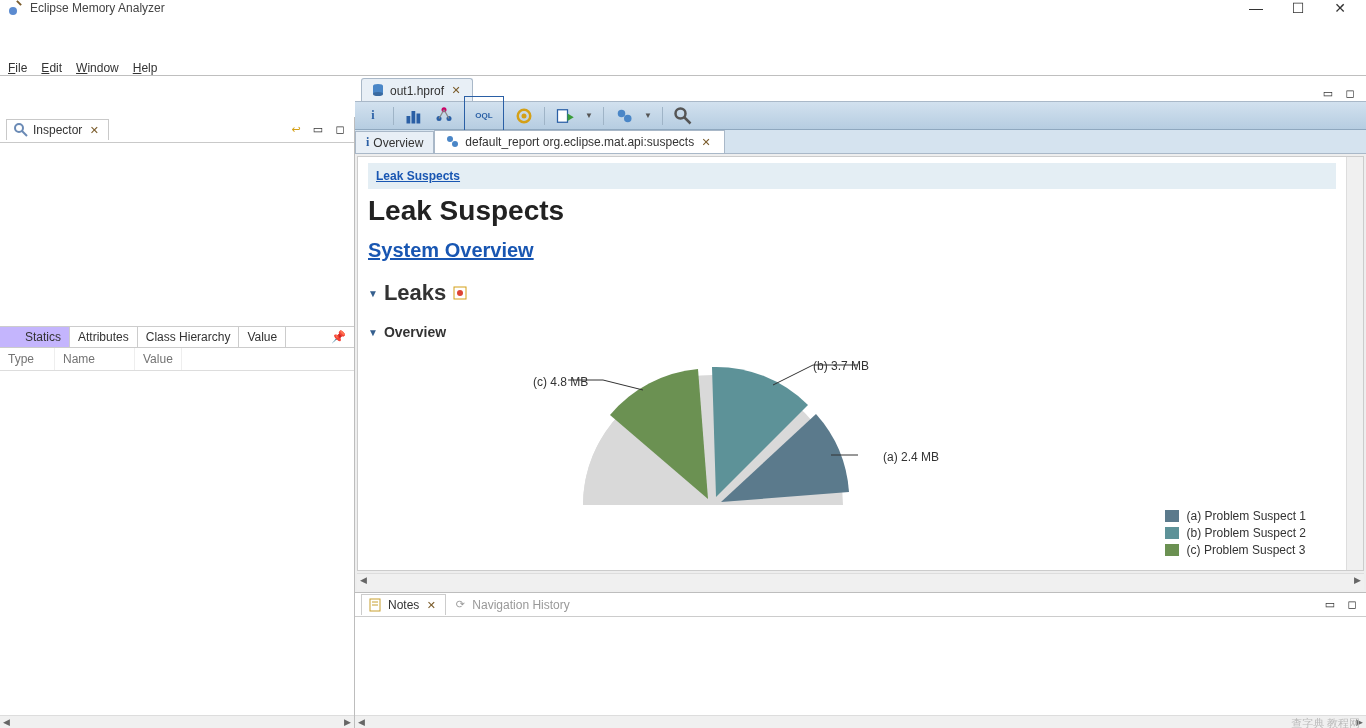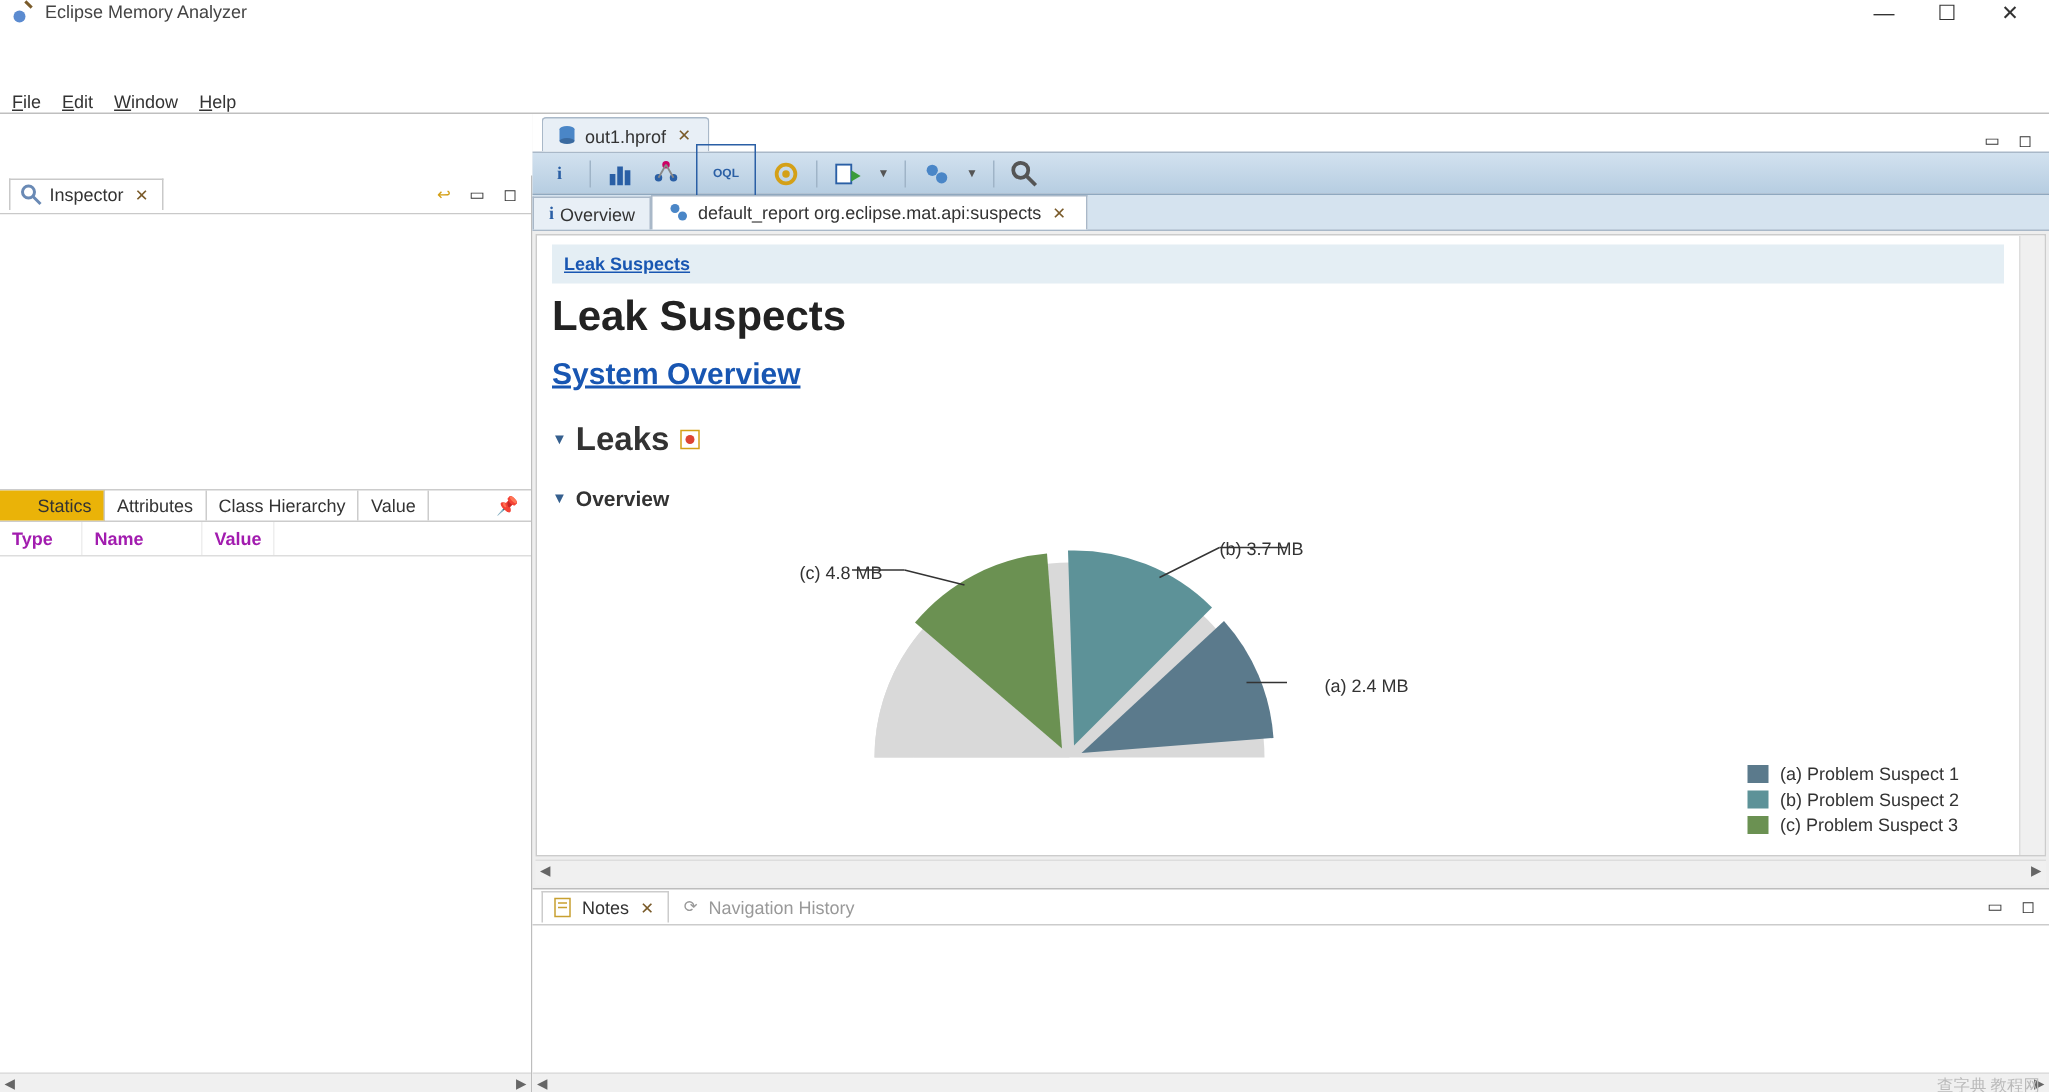--- a/index.html
+++ b/index.html
@@ -14,25 +14,25 @@
 .menu-bar .menu-item u { text-decoration: underline; }
 .workbench { flex: 1; display: flex; border-top: 1px solid #bfbfbf; }
 .left-col { width: 355px; display: flex; flex-direction: column; border-right: 1px solid #bdbdbd; margin-top: 41px; }
 .view-header { height: 26px; display: flex; align-items: center; padding: 0 6px; border-bottom: 1px solid #c9c9c9; background: #fff; }
 .view-header .view-title { display: flex; align-items: center; gap: 4px; padding: 2px 6px; border: 1px solid #c9c9c9; border-bottom: none; background: #fff; }
 .view-header .tail-icons { margin-left: auto; display: flex; gap: 6px; align-items: center; }
 .icon { width: 16px; height: 16px; display: inline-flex; align-items: center; justify-content: center; font-size: 11px; }
 .inspector-body { flex: 1; background: #fff; }
 .inspector-tabs { display: flex; border-top: 1px solid #ccc; border-bottom: 1px solid #ccc; }
 .inspector-tabs .tab { padding: 3px 8px; border-right: 1px solid #ccc; font-size: 12px; }
-.inspector-tabs .tab:first-child { background: #eab308; padding-left: 25px; }
+.inspector-tabs .tab:first-child { background: #c4b5fd; padding-left: 25px; }
 .inspector-tabs .tail { margin-left: auto; padding: 3px 8px; color: #5a8c3a; }
 .inspector-table { flex: 1; }
 .inspector-table .thead { display: flex; border-bottom: 1px solid #ddd; }
-.inspector-table .thead .th { padding: 4px 8px; color: #a21caf; border-right: 1px solid #eee; font-weight: bold; }
+.inspector-table .thead .th { padding: 4px 8px; color: #737373; border-right: 1px solid #eee; }
 .inspector-table .thead .th:nth-child(1) { width: 55px; }
 .inspector-table .thead .th:nth-child(2) { width: 80px; }
 .scroll-h { height: 17px; background: #f0f0f0; border-top: 1px solid #ddd; position: relative; }
 .scroll-h::before { content: "◀"; position: absolute; left: 3px; top: 1px; font-size: 9px; color: #666; }
 .scroll-h::after { content: "▶"; position: absolute; right: 3px; top: 1px; font-size: 9px; color: #666; }
 .right-col { flex: 1; display: flex; flex-direction: column; background: #eee; }
 .editor-tabs { height: 26px; display: flex; align-items: flex-end; background: #fff; border-bottom: 1px solid #a9b8c8; padding-left: 6px; }
 .editor-tabs .etab { display: flex; align-items: flex-end; gap: 4px; padding: 3px 8px; border: 1px solid #a9b8c8; border-bottom: none; background: #e8eff6; border-radius: 3px 3px 0 0; }
 .editor-tabs .tail-icons { margin-left: auto; display: flex; gap: 6px; padding: 0 8px; }
 .toolbar { height: 28px; background: linear-gradient(#d2e1ef, #b6cde1); display: flex; align-items: center; gap: 10px; padding: 0 8px; border-bottom: 1px solid #8fa8bf; }

